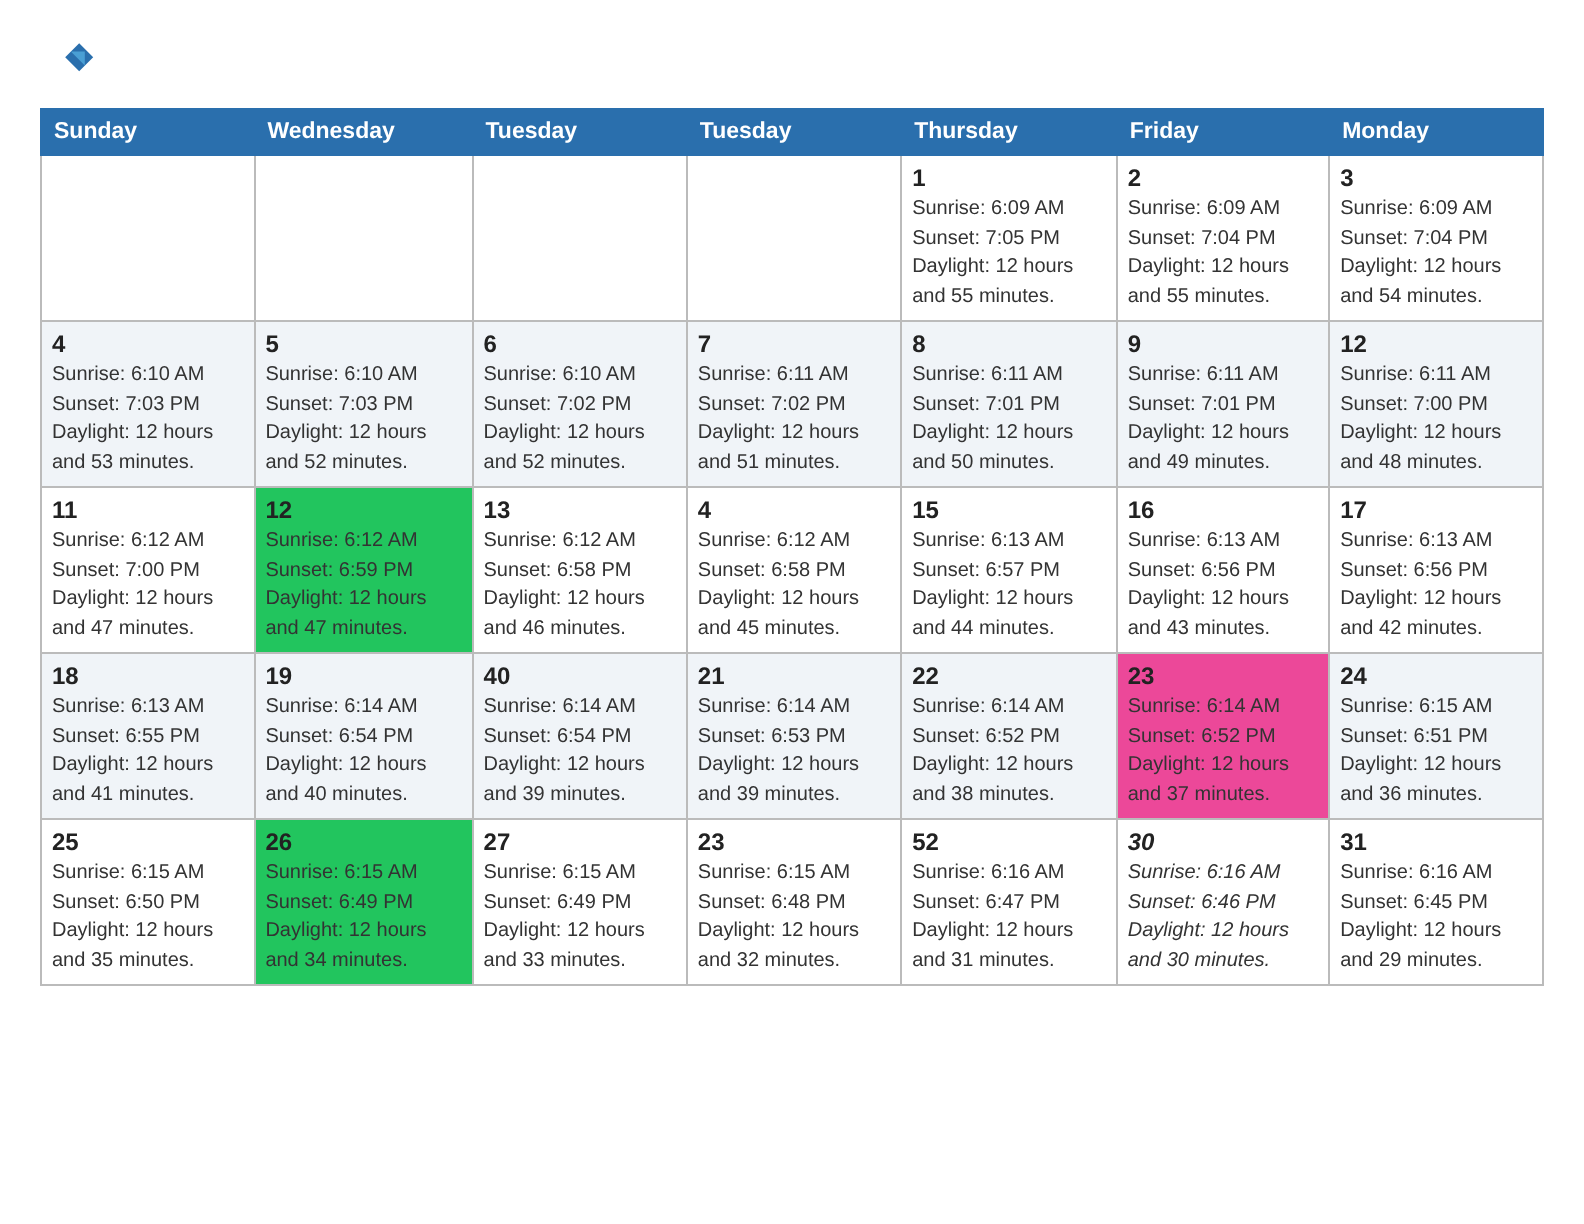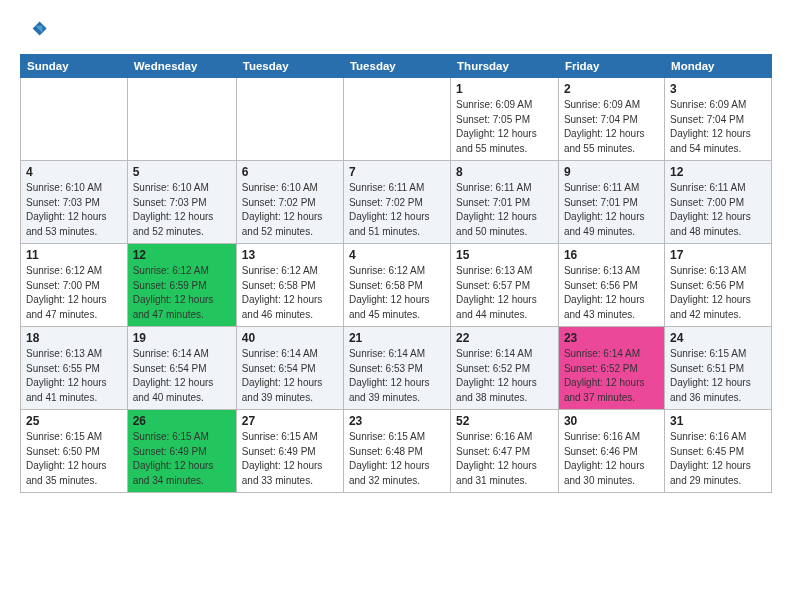--- a/index.html
+++ b/index.html
@@ -340,21 +340,21 @@
 Daylight: 12 hours
 and 32 minutes.</div>
           </td>
           <td style="background: rgb(255, 255, 255);">
             <span class="day-number">52</span>
             <div class="day-info" style="white-space: pre-line;">Sunrise: 6:16 AM
 Sunset: 6:47 PM
 Daylight: 12 hours
 and 31 minutes.</div>
           </td>
-          <td style="background: rgb(255, 255, 255);">
+          <td style="background: rgb(255, 255, 255); font-style: italic;">
             <span class="day-number">30</span>
             <div class="day-info" style="white-space: pre-line;">Sunrise: 6:16 AM
 Sunset: 6:46 PM
 Daylight: 12 hours
 and 30 minutes.</div>
           </td>
           <td style="background: rgb(255, 255, 255);">
             <span class="day-number">31</span>
             <div class="day-info" style="white-space: pre-line;">Sunrise: 6:16 AM
 Sunset: 6:45 PM

